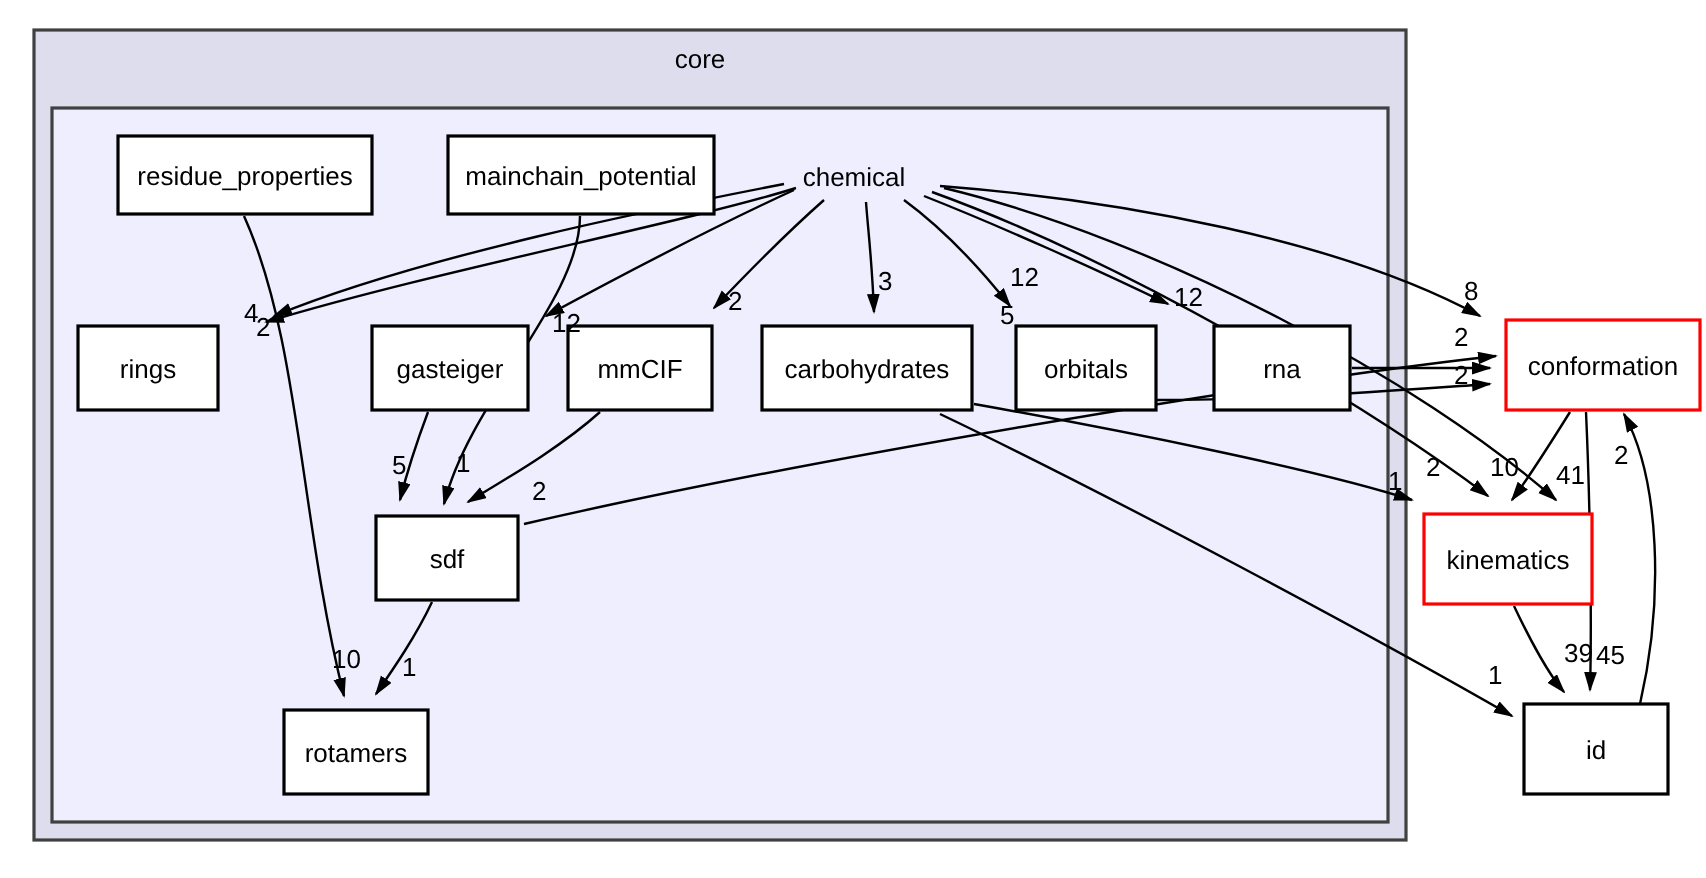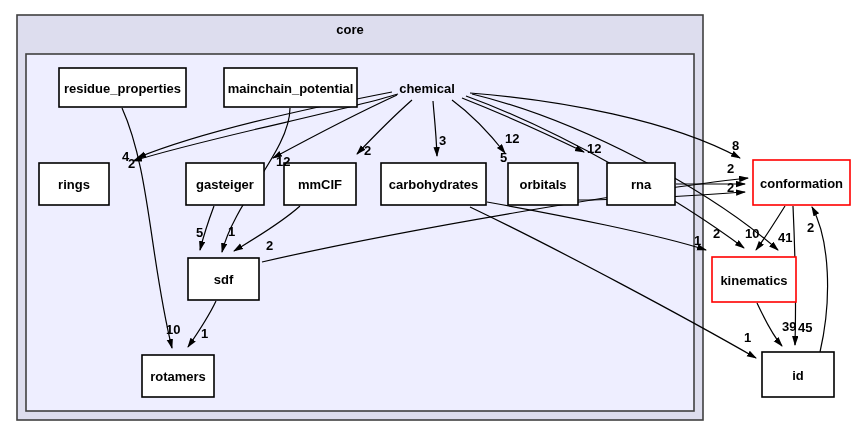--- a/index.html
+++ b/index.html
@@ -1,17 +1,17 @@
 <!DOCTYPE html>
 <html><head>
 <meta charset="utf-8">
 <style>
   html,body{margin:0;padding:0;background:#ffffff;}
   #stage{position:relative;width:853px;height:439px;background:#e5e5e5;
-         font-family:"Liberation Sans","DejaVu Sans",sans-serif;overflow:hidden;font-weight:bold;}
+         font-family:"Liberation Sans","DejaVu Sans",sans-serif;overflow:hidden;}
   svg{display:block;}
   .nodelabel{font-family:"Liberation Sans","DejaVu Sans",sans-serif;font-size:13px;fill:#000;}
   .edgelabel{font-family:"Liberation Sans","DejaVu Sans",sans-serif;font-size:13px;fill:#000;}
   .clusterlabel{font-family:"Liberation Sans","DejaVu Sans",sans-serif;font-size:13px;fill:#000;}
 </style>
 </head>
 <body>
 
 <div id="stage">
   <svg id="gfx" width="853" height="439" viewBox="0 0 853 439" xmlns="http://www.w3.org/2000/svg">

